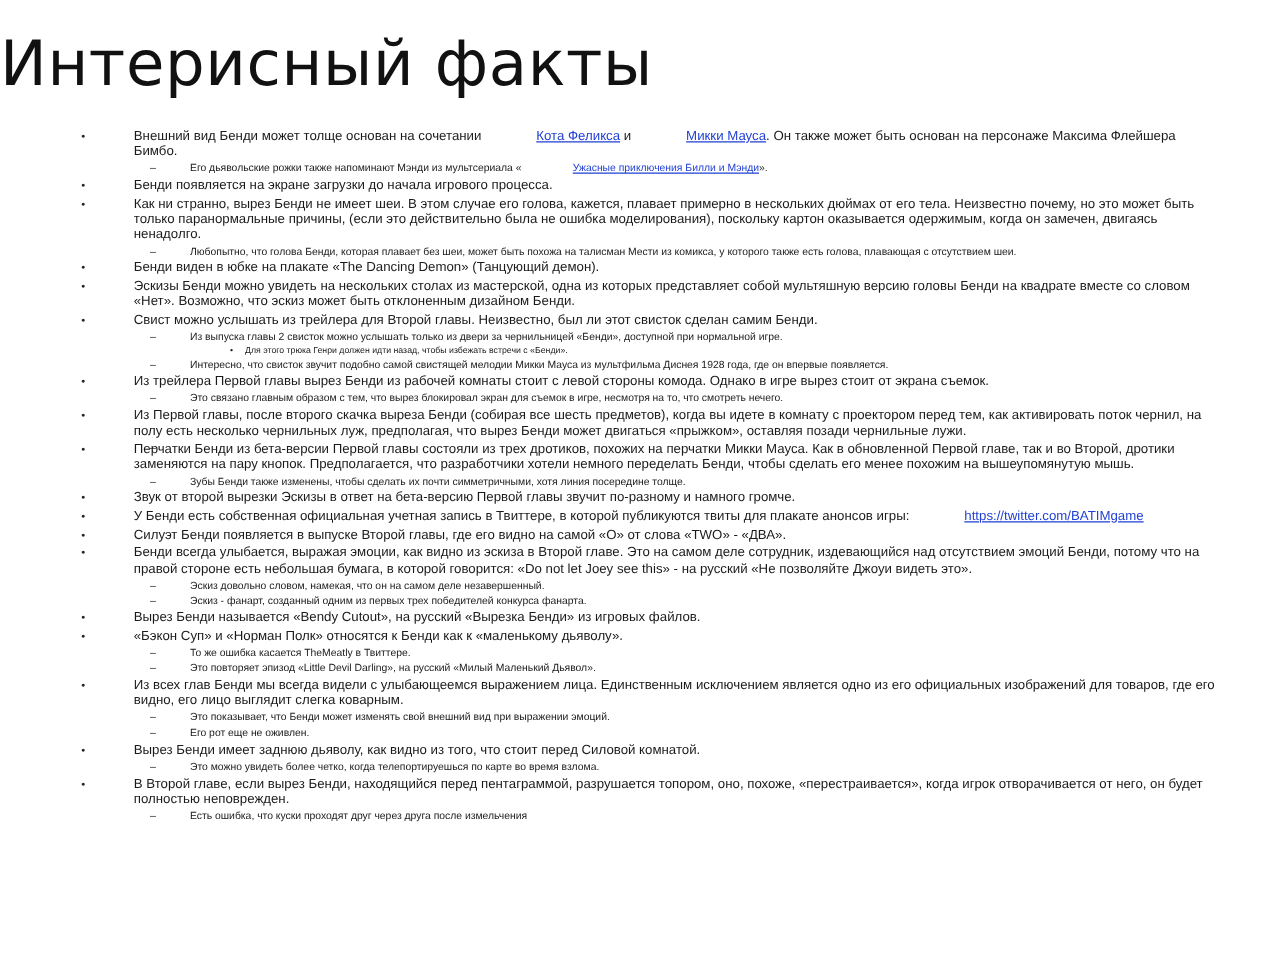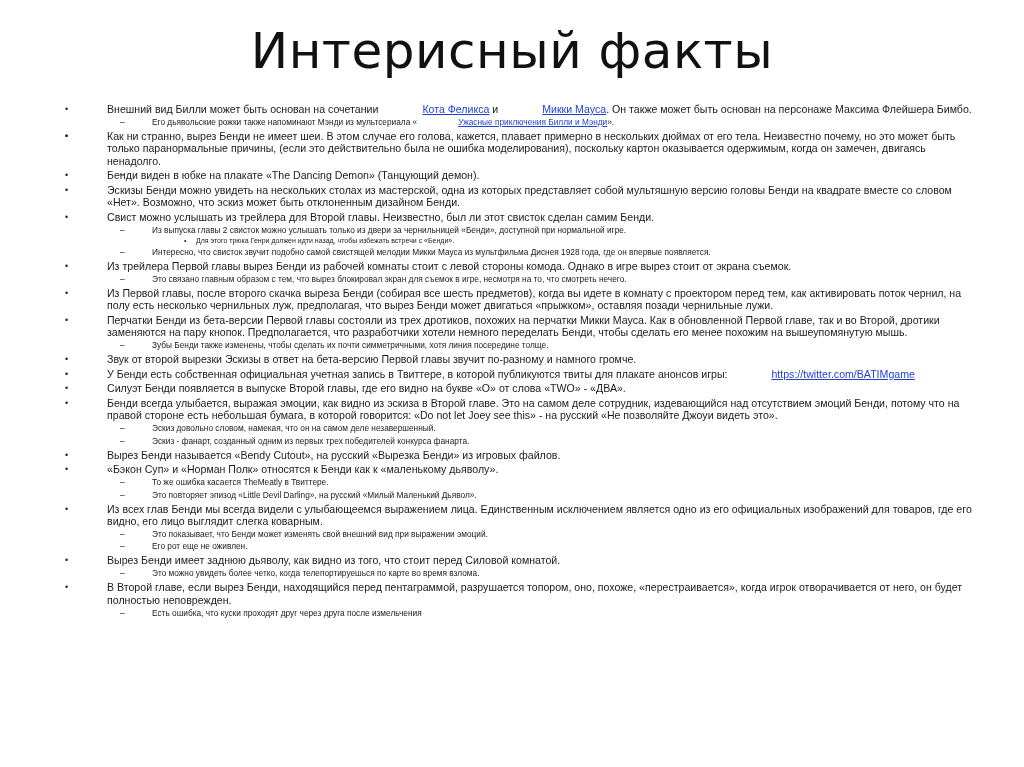--- a/index.html
+++ b/index.html
@@ -1,58 +1,58 @@
 <!DOCTYPE html>
 <html><head>
 <meta charset="utf-8">
 <style>
   html, body { margin: 0; padding: 0; background: #ffffff; }
   body { width: 1024px; height: 767px; overflow: hidden; position: relative;
          font-family: "Liberation Sans", "DejaVu Sans", sans-serif; color: #1a1a1a; }
-  .title { position: absolute; left: 0; top: 24px; width: 1024px; text-align: center;
+  .title { position: absolute; left: 0; top: 24px; width: 1024px; 
            font-family: "DejaVu Sans", sans-serif; font-size: 50px; font-weight: 400;
            letter-spacing: 0.5px; color: #111; line-height: 1.1; }
   .content { position: absolute; left: 62px; top: 103px; width: 910px; }
   .item { position: relative; }
   .l1 { padding-left: 45px; font-size: 10.6px; line-height: 12.3px; margin-top: 2.3px; }
   .l2 { padding-left: 90px; font-size: 8.3px; line-height: 10.6px; margin-top: 1.8px; }
   .l3 { padding-left: 134px; font-size: 7px; line-height: 9px; margin-top: 1px; }
   .marker { position: absolute; top: 0; color: #222; }
   .l1 .marker { left: 3px; font-size: 9px; }
   .l2 .marker { left: 58px; font-size: 8.5px; }
   .l3 .marker { left: 122px; font-size: 7px; }
   .item.first { margin-top: 0; }
   a.link { color: #1f3fd4; text-decoration: underline; padding-left: 41px; }
 </style>
 </head>
 <body>
 
 <div>
   <div class="title">Интерисный факты</div>
   <div class="content" id="content">
-      <div class="item l1 first"><span class="marker">•</span><span><span>Внешний вид Билли может быть основан на сочетании </span><a class="link">Кота Феликса</a><span> и </span><a class="link">Микки Мауса</a><span>. Он также может быть основан на персонаже Максима Флейшера Бимбо.</span></span></div>
+      <div class="item l1 first"><span class="marker">•</span><span><span>Внешний вид Бенди может толще основан на сочетании </span><a class="link">Кота Феликса</a><span> и </span><a class="link">Микки Мауса</a><span>. Он также может быть основан на персонаже Максима Флейшера Бимбо.</span></span></div>
       <div class="item l2"><span class="marker">–</span><span><span>Его дьявольские рожки также напоминают Мэнди из мультсериала «</span><a class="link">Ужасные приключения Билли и Мэнди</a><span>».</span></span></div>
-      <div class="item l1"><span class="marker">•</span></div>
+      <div class="item l1"><span class="marker">•</span><span><span>Бенди появляется на экране загрузки до начала игрового процесса.</span></span></div>
       <div class="item l1"><span class="marker">•</span><span><span>Как ни странно, вырез Бенди не имеет шеи. В этом случае его голова, кажется, плавает примерно в нескольких дюймах от его тела. Неизвестно почему, но это может быть только паранормальные причины, (если это действительно была не ошибка моделирования), поскольку картон оказывается одержимым, когда он замечен, двигаясь ненадолго.</span></span></div>
-      <div class="item l2"><span class="marker">–</span></div>
+      <div class="item l2"><span class="marker">–</span><span><span>Любопытно, что голова Бенди, которая плавает без шеи, может быть похожа на талисман Мести из комикса, у которого также есть голова, плавающая с отсутствием шеи.</span></span></div>
       <div class="item l1"><span class="marker">•</span><span><span>Бенди виден в юбке на плакате «The Dancing Demon» (Танцующий демон).</span></span></div>
       <div class="item l1"><span class="marker">•</span><span><span>Эскизы Бенди можно увидеть на нескольких столах из мастерской, одна из которых представляет собой мультяшную версию головы Бенди на квадрате вместе со словом «Нет».  Возможно, что эскиз может быть отклоненным дизайном Бенди.</span></span></div>
       <div class="item l1"><span class="marker">•</span><span><span>Свист можно услышать из трейлера для Второй главы. Неизвестно, был ли этот свисток сделан самим Бенди.</span></span></div>
       <div class="item l2"><span class="marker">–</span><span><span>Из выпуска главы 2 свисток можно услышать только из двери за чернильницей «Бенди», доступной при нормальной игре.</span></span></div>
       <div class="item l3"><span class="marker">•</span><span><span>Для этого трюка Генри должен идти назад, чтобы избежать встречи с «Бенди».</span></span></div>
       <div class="item l2"><span class="marker">–</span><span><span>Интересно, что свисток звучит подобно самой свистящей мелодии Микки Мауса из мультфильма Диснея 1928 года, где он впервые появляется.</span></span></div>
       <div class="item l1"><span class="marker">•</span><span><span>Из трейлера Первой главы вырез Бенди из рабочей комнаты стоит с левой стороны комода. Однако в игре вырез стоит от экрана съемок.</span></span></div>
       <div class="item l2"><span class="marker">–</span><span><span>Это связано главным образом с тем, что вырез блокировал экран для съемок в игре, несмотря на то, что смотреть нечего.</span></span></div>
       <div class="item l1"><span class="marker">•</span><span><span>Из Первой главы, после второго скачка выреза Бенди (собирая все шесть предметов), когда вы идете в комнату с проектором перед тем, как активировать поток чернил, на полу есть несколько чернильных луж, предполагая, что вырез Бенди может двигаться «прыжком», оставляя позади чернильные лужи.</span></span></div>
       <div class="item l2"><span class="marker">–</span></div>
       <div class="item l1"><span class="marker">•</span><span><span>Перчатки Бенди из бета-версии Первой главы состояли из трех дротиков, похожих на перчатки Микки Мауса. Как в обновленной Первой главе, так и во Второй, дротики заменяются на пару кнопок. Предполагается, что разработчики хотели немного переделать Бенди, чтобы сделать его менее похожим на вышеупомянутую мышь.</span></span></div>
       <div class="item l2"><span class="marker">–</span><span><span>Зубы Бенди также изменены, чтобы сделать их почти симметричными, хотя линия посередине толще.</span></span></div>
       <div class="item l1"><span class="marker">•</span><span><span>Звук от второй вырезки Эскизы в ответ на бета-версию Первой главы звучит по-разному и намного громче.</span></span></div>
       <div class="item l1"><span class="marker">•</span><span><span>У Бенди есть собственная официальная учетная запись в Твиттере, в которой публикуются твиты для плакате анонсов игры: </span><a class="link">https://twitter.com/BATIMgame</a></span></div>
-      <div class="item l1"><span class="marker">•</span><span><span>Силуэт Бенди появляется в выпуске Второй главы, где его видно на букве «О» от слова «TWO» - «ДВА».</span></span></div>
+      <div class="item l1"><span class="marker">•</span><span><span>Силуэт Бенди появляется в выпуске Второй главы, где его видно на самой «О» от слова «TWO» - «ДВА».</span></span></div>
       <div class="item l1"><span class="marker">•</span><span><span>Бенди всегда улыбается, выражая эмоции, как видно из эскиза в Второй главе. Это на самом деле сотрудник, издевающийся над отсутствием эмоций Бенди, потому что на правой стороне есть небольшая бумага, в которой говорится: «Do not let Joey see this» - на русский «Не позволяйте Джоуи видеть это».</span></span></div>
       <div class="item l2"><span class="marker">–</span><span><span>Эскиз довольно словом, намекая, что он на самом деле незавершенный.</span></span></div>
       <div class="item l2"><span class="marker">–</span><span><span>Эскиз - фанарт, созданный одним из первых трех победителей конкурса фанарта.</span></span></div>
       <div class="item l1"><span class="marker">•</span><span><span>Вырез Бенди называется «Bendy Cutout», на русский «Вырезка Бенди» из игровых файлов.</span></span></div>
       <div class="item l1"><span class="marker">•</span><span><span>«Бэкон Суп» и «Норман Полк» относятся к Бенди как к «маленькому дьяволу».</span></span></div>
       <div class="item l2"><span class="marker">–</span><span><span>То же ошибка касается TheMeatly в Твиттере.</span></span></div>
       <div class="item l2"><span class="marker">–</span><span><span>Это повторяет эпизод «Little Devil Darling», на русский «Милый Маленький Дьявол».</span></span></div>
       <div class="item l1"><span class="marker">•</span><span><span>Из всех глав Бенди мы всегда видели с улыбающеемся выражением лица. Единственным исключением является одно из его официальных изображений для товаров, где его видно, его лицо выглядит слегка коварным.</span></span></div>
       <div class="item l2"><span class="marker">–</span><span><span>Это показывает, что Бенди может изменять свой внешний вид при выражении эмоций.</span></span></div>
       <div class="item l2"><span class="marker">–</span><span><span>Его рот еще не оживлен.</span></span></div>

